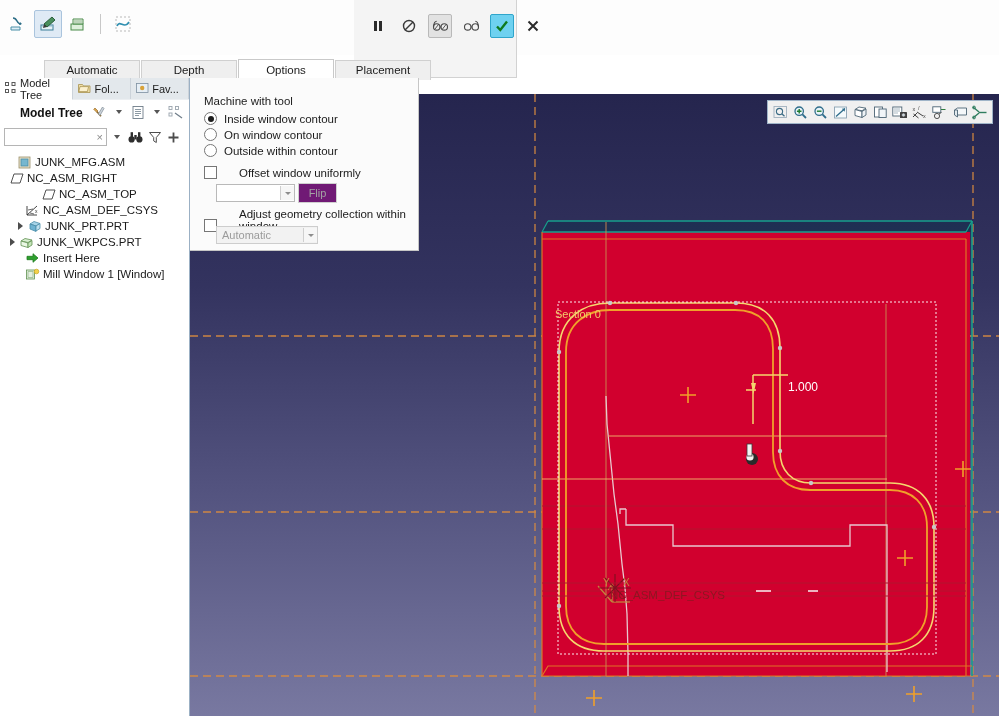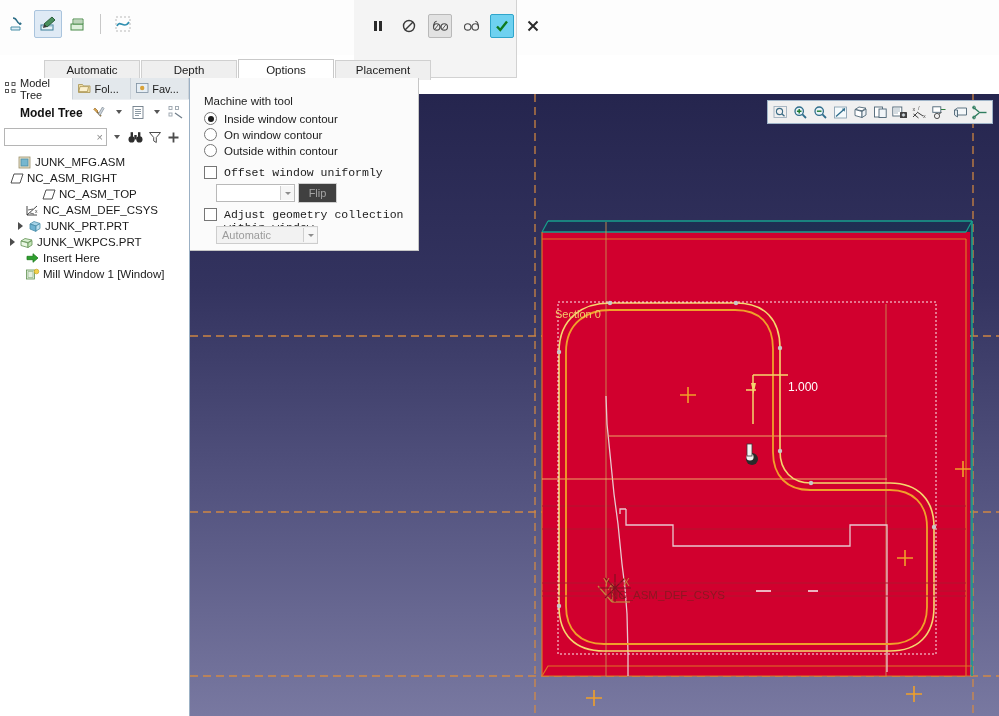--- a/index.html
+++ b/index.html
@@ -96,32 +96,32 @@
   }
   .opt-title{position:absolute;left:14px;top:17px;font-size:11.5px;color:#1b1b1b;}
   .radio-row{position:absolute;left:14px;display:flex;align-items:center;gap:7px;font-size:11.5px;}
   .radio{
     width:11px;height:11px;border-radius:50%;border:1px solid #767676;background:#fff;
     position:relative;flex:none;
   }
   .radio.sel::after{
     content:"";position:absolute;left:2.5px;top:2.5px;width:6px;height:6px;border-radius:50%;background:#1b1b1b;
   }
-  .chk-row{position:absolute;left:14px;display:flex;align-items:flex-start;gap:7px;font-size:11.5px;font-family:Liberation Mono, monospace;}
+  .chk-row{position:absolute;left:14px;display:flex;align-items:flex-end;gap:22px;font-size:11.5px;}
   .chk{width:11px;height:11px;border:1px solid #767676;background:#fff;flex:none;}
   .combo{
     position:absolute;height:16px;border:1px solid #b9b9b9;background:#fff;
     display:flex;align-items:center;font-size:11px;
   }
   .combo.dis{background:#f2f2f2;color:#9b9b9b;border-color:#cdcdcd;}
   .combo-txt{padding-left:5px;flex:1;overflow:hidden;}
   .combo-btn{width:13px;height:14px;border-left:1px solid #cfcfcf;display:flex;align-items:center;justify-content:center;background:#f6f6f6;}
   .caret-sm{width:0;height:0;border-left:3px solid transparent;border-right:3px solid transparent;border-top:3.5px solid #8d8d8d;}
   .flipbtn{
-    position:absolute;height:18px;min-width:27px;padding:0 5px;background:#404040;border:1px solid #cfcfcf;
+    position:absolute;height:18px;min-width:27px;padding:0 5px;background:#701a75;border:1px solid #cfcfcf;
     color:#a3a3a3;font-size:11px;display:flex;align-items:center;justify-content:center;
   }
 
   
   .viewport{
     position:absolute;left:190px;top:94px;width:809px;height:638px;
     background:linear-gradient(180deg,#25254e 0%,#33335f 30%,#53537f 62%,#7b7ba3 100%);
     overflow:hidden;
   }
   .gfx-toolbar{

